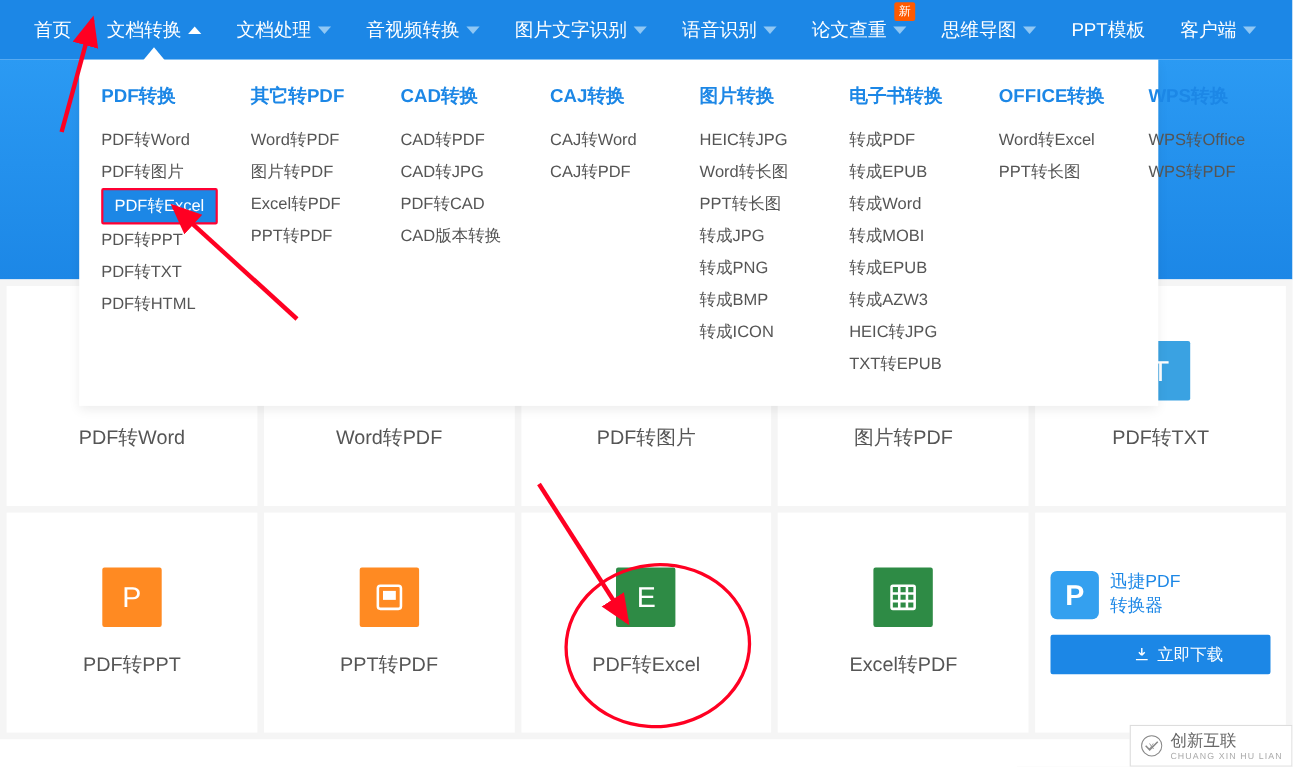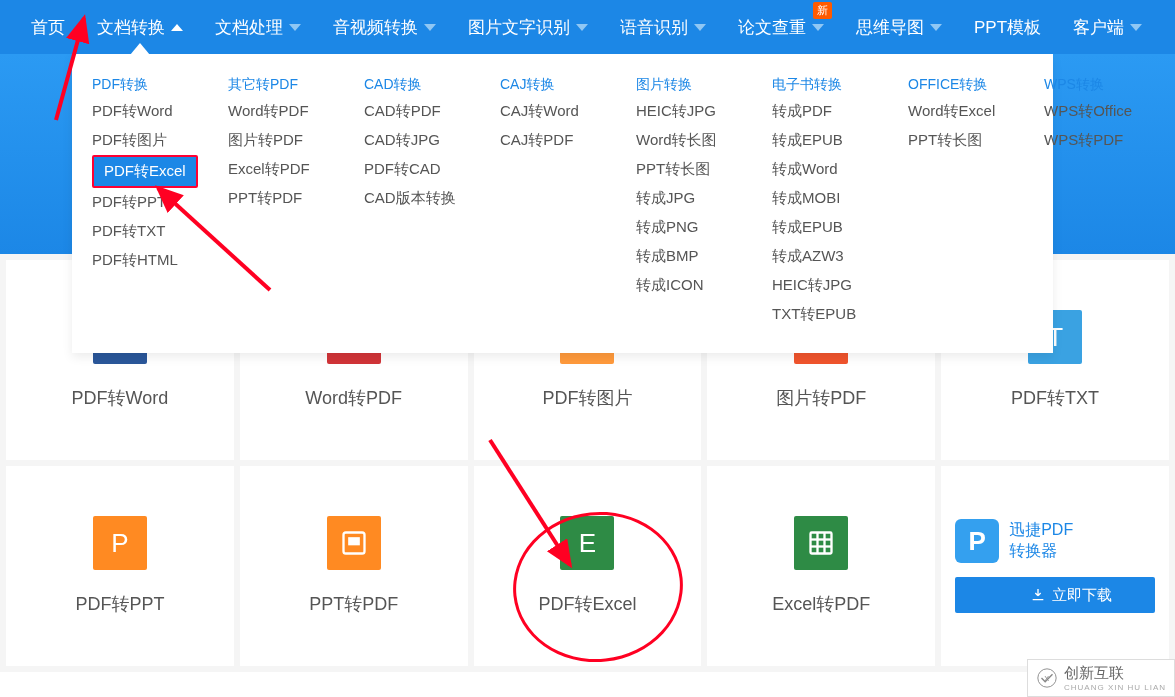--- a/index.html
+++ b/index.html
@@ -10,21 +10,21 @@
     .nav-item.active { position: relative; }
     .nav-item.active::after { content: ""; position: absolute; bottom: -1px; left: 50%; transform: translateX(-50%); width: 0; height: 0; border-left: 10px solid transparent; border-right: 10px solid transparent; border-bottom: 12px solid #fff; }
     .caret { margin-left: 6px; display: inline-block; }
     .caret.up { width: 0; height: 0; border-left: 6px solid transparent; border-right: 6px solid transparent; border-bottom: 7px solid #fff; }
     .caret.down { width: 0; height: 0; border-left: 6px solid transparent; border-right: 6px solid transparent; border-top: 7px solid #8fc7f4; }
     .new-badge { position: absolute; top: 2px; right: 8px; background: #ff5a00; color: #fff; font-size: 11px; padding: 1px 4px; border-radius: 2px; }
     .nav-item-wrap { position: relative; }
     
     .dropdown { position: absolute; top: 54px; left: 72px; right: 122px; background: #fff; padding: 22px 20px 24px 20px; display: flex; gap: 36px; z-index: 99; box-shadow: 0 4px 10px rgba(0,0,0,.08); }
     .dd-col { min-width: 100px; }
-    .dd-col h4 { color: #1c87e6; font-size: 14px; font-weight: 400; margin-bottom: 3px; white-space: nowrap; }
+    .dd-col h4 { color: #1c87e6; font-size: 17px; font-weight: 700; margin-bottom: 14px; white-space: nowrap; }
     .dd-col ul { list-style: none; }
     .dd-col li { color: #555; font-size: 15px; padding: 5px 0; cursor: pointer; white-space: nowrap; }
     .dd-col li.selected { background: #1c87e6; color: #fff; padding: 5px 10px; border: 2px solid #f03; border-radius: 2px; display: inline-block; }
     
     .banner { background: linear-gradient(180deg, #2b9af3, #1c87e6); height: 200px; margin-top: 0; }
     
     .grid { display: grid; grid-template-columns: repeat(5, 1fr); gap: 6px; padding: 6px; background: #f5f5f5; position: relative; }
     .card { background: #fff; height: 200px; display: flex; flex-direction: column; align-items: center; justify-content: center; cursor: pointer; position: relative; }
     .card .ico { width: 54px; height: 54px; display: flex; align-items: center; justify-content: center; font-size: 26px; color: #fff; margin-bottom: 22px; border-radius: 2px; }
     .card .lbl { color: #555; font-size: 18px; }

